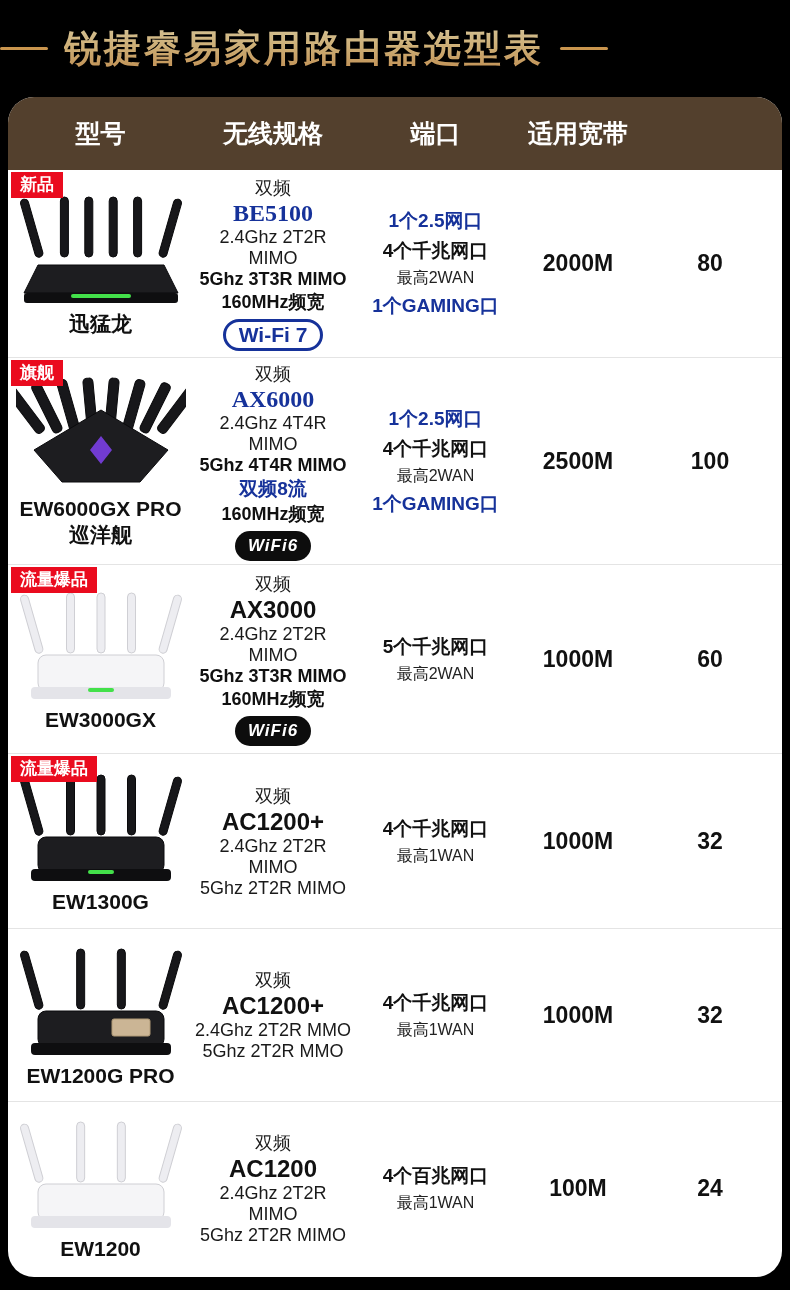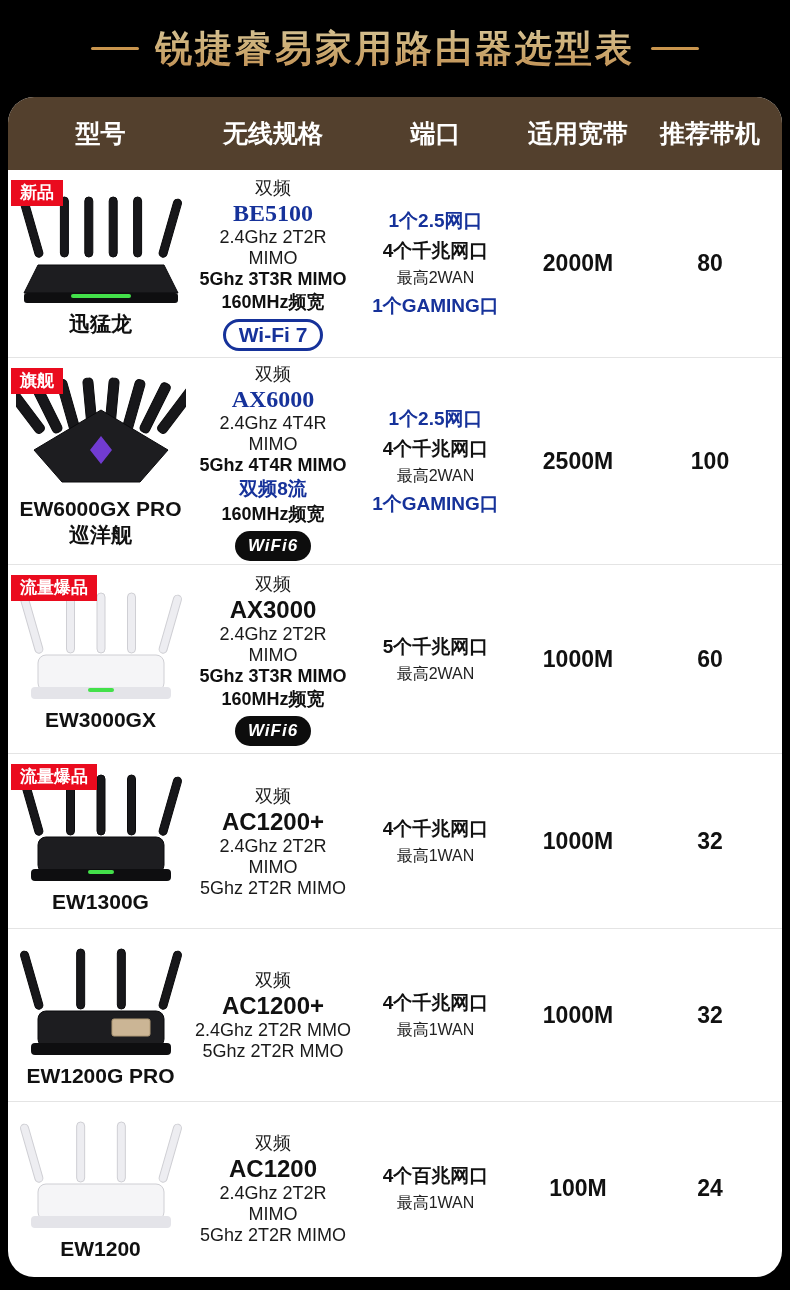--- a/index.html
+++ b/index.html
@@ -2,21 +2,21 @@
 <html><head>
 <meta charset="utf-8">
 <style>
   html,body{margin:0;padding:0;}
   body{
     width:790px;height:1290px;background:#000;
     font-family:"Liberation Sans","DejaVu Sans",sans-serif;
     position:relative;overflow:hidden;
   }
   
-  .title-wrap{height:97px;display:flex;align-items:center;justify-content:center;gap:16px;}
+  .title-wrap{height:97px;display:flex;align-items:center;gap:16px;}
   .title-line{width:48px;height:3px;background:#c9954e;border-radius:2px;}
   .page-title{
     font-size:37px;font-weight:bold;letter-spacing:3px;color:#ecba72;
     background:linear-gradient(180deg,#f9e6b4 0%,#f0cc8a 45%,#e0a35d 100%);
     -webkit-background-clip:text;background-clip:text;
     -webkit-text-fill-color:transparent;
     text-shadow:0 0 1px rgba(0,0,0,.15);
   }
   
   .card{
@@ -30,21 +30,21 @@
   .row{align-items:center;border-bottom:1px solid #e4e4e4;position:relative;box-sizing:border-box;}
   .row:nth-of-type(1){height:188px;}
   .row:nth-of-type(2){height:207px;}
   .row:nth-of-type(3){height:189px;}
   .row:nth-of-type(4){height:175px;}
   .row:nth-of-type(5){height:173px;}
   .row:nth-of-type(6){height:173px;border-bottom:none;}
   .cell{display:flex;flex-direction:column;align-items:center;justify-content:center;text-align:center;}
   .model-name{font-size:21px;font-weight:bold;color:#111;line-height:1.25;}
   .badge{
-    position:absolute;left:3px;top:10px;background:#ea0b1e;color:#fff;
+    position:absolute;left:3px;top:2px;background:#ea0b1e;color:#fff;
     font-size:17px;font-weight:bold;padding:3px 9px;line-height:1.2;z-index:2;
   }
   .specs-cell{}
   .s-plain{font-size:18px;color:#1a1a1a;}
   .s-bold{font-size:18px;font-weight:bold;color:#111;}
   .s-hblue{font-size:24px;font-weight:bold;color:#16329a;font-family:Liberation Serif, serif;}
   .s-hblack{font-size:24px;font-weight:bold;color:#111;}
   .s-bluemid{font-size:19px;font-weight:bold;color:#16329a;}
   .wifi-outline{
     margin-top:5px;border:3px solid #16329a;border-radius:17px;
@@ -69,21 +69,20 @@
   <div class="page-title">锐捷睿易家用路由器选型表</div>
   <div class="title-line"></div>
 </div>
 
 <div class="card">
   <div class="thead grid-cols">
     <div class="th">型号</div>
     <div class="th">无线规格</div>
     <div class="th">端口</div>
     <div class="th">适用宽带</div>
-    <div class="th">推荐带机</div>
   </div>
   <div id="tbody">
       <div class="row grid-cols">
         <div class="badge">新品</div>
         <div class="cell model-cell">
           <div>
             <svg class="router-svg" width="170" height="120" viewBox="0 0 170 120" xmlns="http://www.w3.org/2000/svg">
               <rect x="20" y="8" width="8" height="60" rx="4" fill="#17171a" stroke="#0a0a0c" transform="rotate(-16 24 68)"></rect>
               <rect x="44.400000000000006" y="8" width="8" height="60" rx="4" fill="#17171a" stroke="#0a0a0c" transform="rotate(0 48.400000000000006 68)"></rect>
               <rect x="68.80000000000001" y="8" width="8" height="60" rx="4" fill="#17171a" stroke="#0a0a0c" transform="rotate(0 72.80000000000001 68)"></rect>

